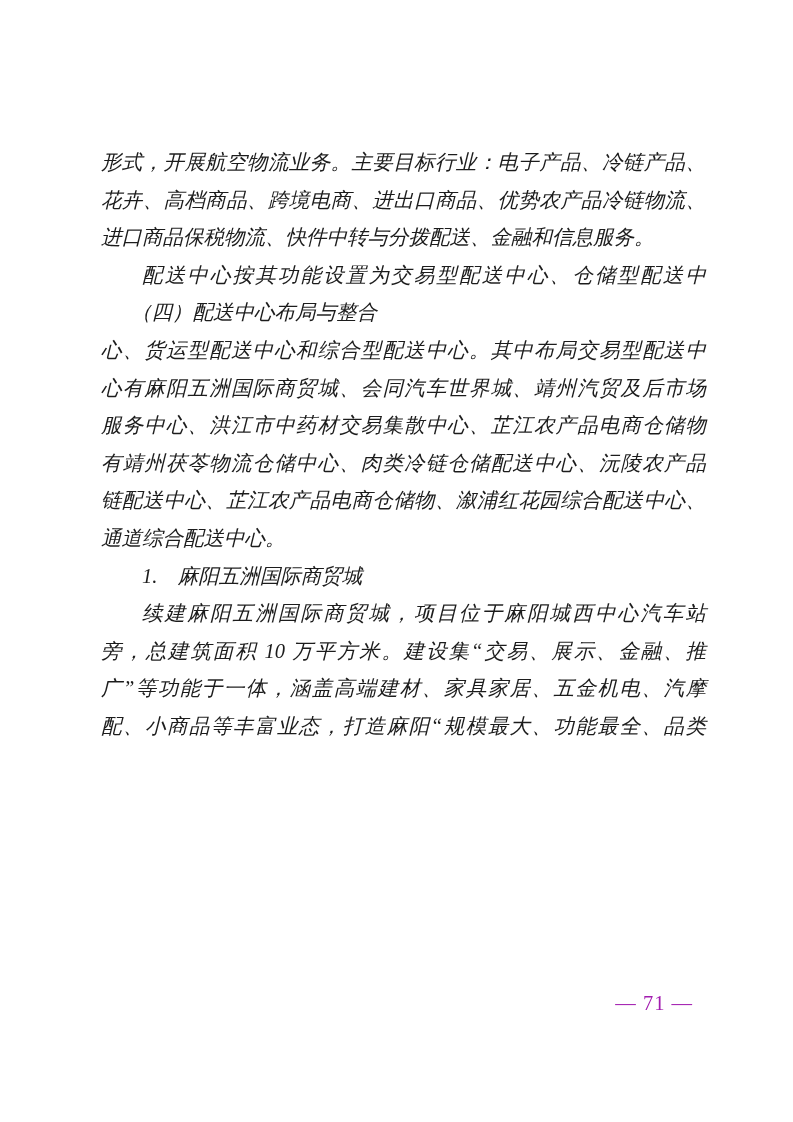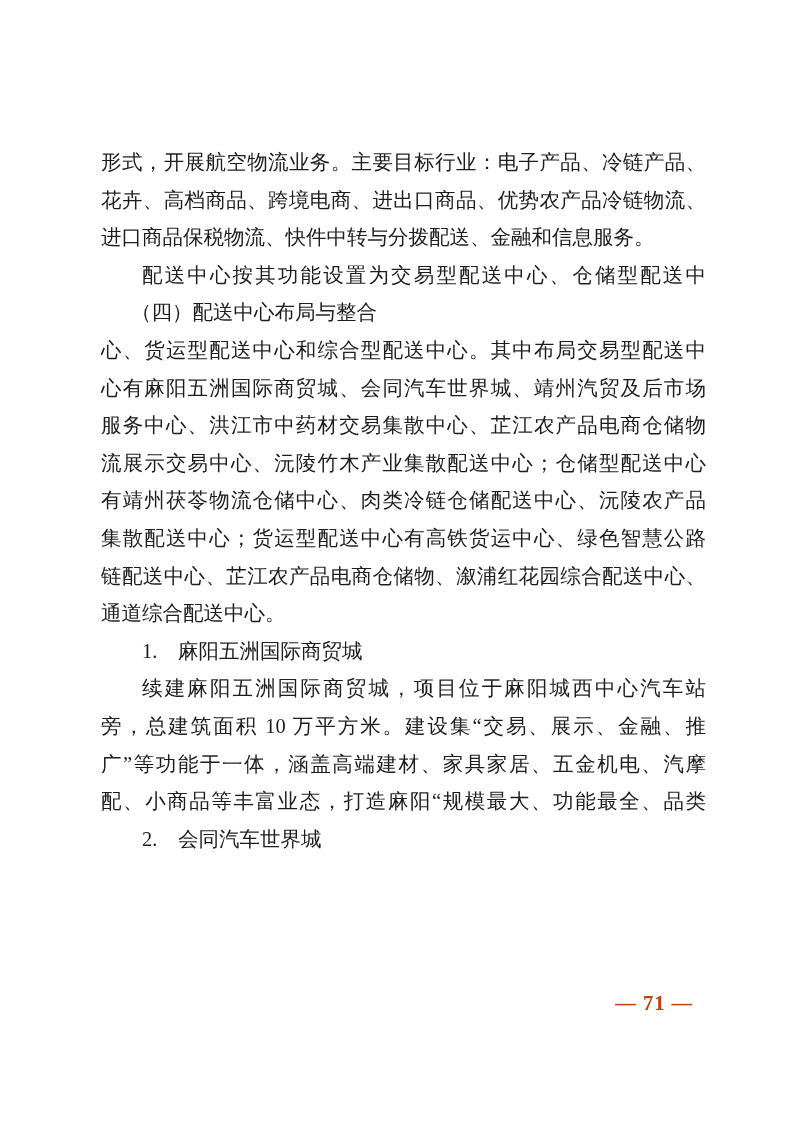--- a/index.html
+++ b/index.html
@@ -13,55 +13,52 @@
   }
   .doc{
     position:absolute;
     left:101px;top:144px;width:605px;
     font-size:20.5px;
     line-height:37.6px;
   }
   .line{
     height:37.6px;
     text-align:left;
+    font-style:italic;
   }
   .j{
     text-align:justify;
     text-align-last:justify;
     text-justify:inter-character;
   }
   .ind{text-indent:41px;}
   .ind-s{text-indent:30px;}
   .footer{
     position:absolute;
     top:992px;right:100px;
     font-size:20.5px;
     letter-spacing:1px;
-    color:#c2410c;
-    font-weight:bold;
+    color:#a21caf;
   }
 </style>
 </head>
 <body>
 
 <div class="doc">
   <div class="line j">形式，开展航空物流业务。主要目标行业：电子产品、冷链产品、</div>
   <div class="line j">花卉、高档商品、跨境电商、进出口商品、优势农产品冷链物流、</div>
   <div class="line">进口商品保税物流、快件中转与分拨配送、金融和信息服务。</div>
   <div class="line ind j">配送中心按其功能设置为交易型配送中心、仓储型配送中</div>
   <div class="line ind-s">（四）配送中心布局与整合</div>
   <div class="line j">心、货运型配送中心和综合型配送中心。其中布局交易型配送中</div>
   <div class="line j">心有麻阳五洲国际商贸城、会同汽车世界城、靖州汽贸及后市场</div>
   <div class="line j">服务中心、洪江市中药材交易集散中心、芷江农产品电商仓储物</div>
-  <div class="line j">流展示交易中心、沅陵竹木产业集散配送中心；仓储型配送中心</div>
   <div class="line j">有靖州茯苓物流仓储中心、肉类冷链仓储配送中心、沅陵农产品</div>
-  <div class="line j">集散配送中心；货运型配送中心有高铁货运中心、绿色智慧公路</div>
   <div class="line j">链配送中心、芷江农产品电商仓储物、溆浦红花园综合配送中心、</div>
   <div class="line">通道综合配送中心。</div>
   <div class="line ind">1.　麻阳五洲国际商贸城</div>
   <div class="line ind j">续建麻阳五洲国际商贸城，项目位于麻阳城西中心汽车站</div>
   <div class="line j">旁，总建筑面积 10 万平方米。建设集“交易、展示、金融、推</div>
   <div class="line j">广”等功能于一体，涵盖高端建材、家具家居、五金机电、汽摩</div>
   <div class="line j">配、小商品等丰富业态，打造麻阳“规模最大、功能最全、品类</div>
-  <div class="line ind">2.　会同汽车世界城</div>
 </div>
 
 <div class="footer">— 71 —</div>
 
 </body></html>

